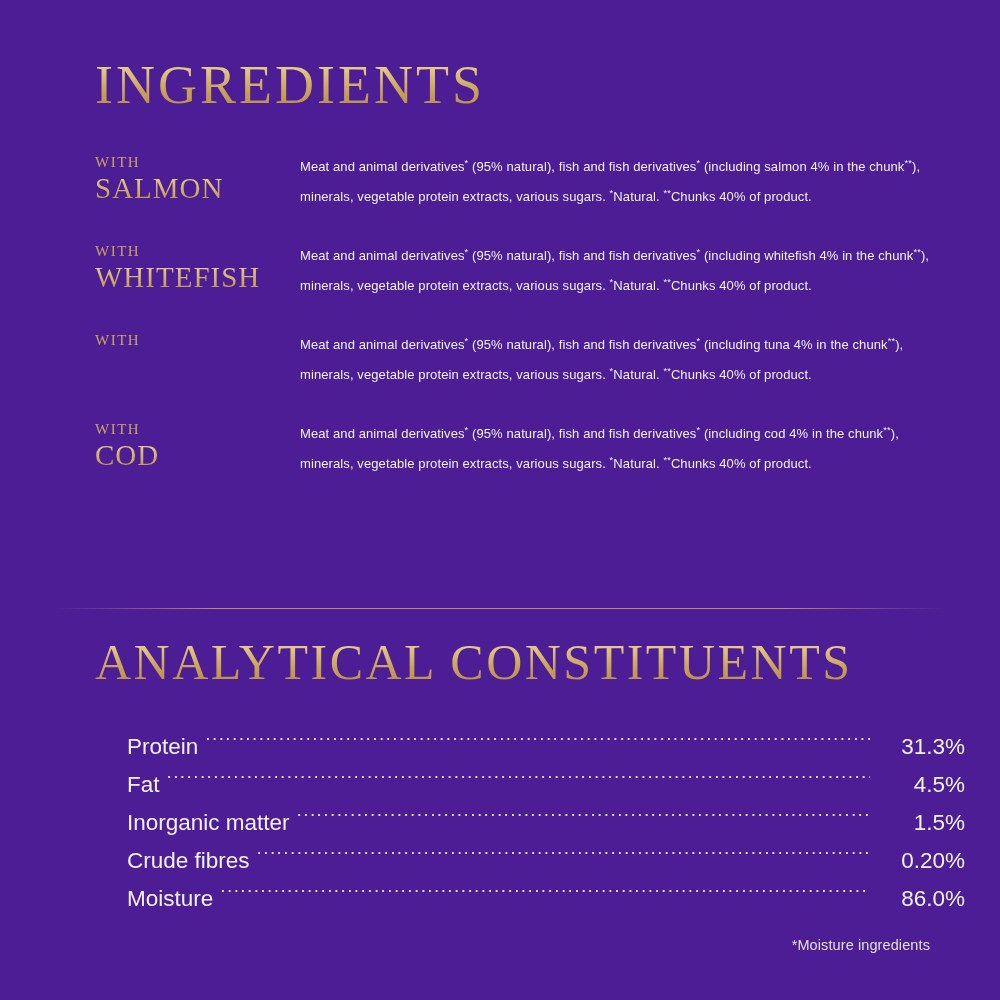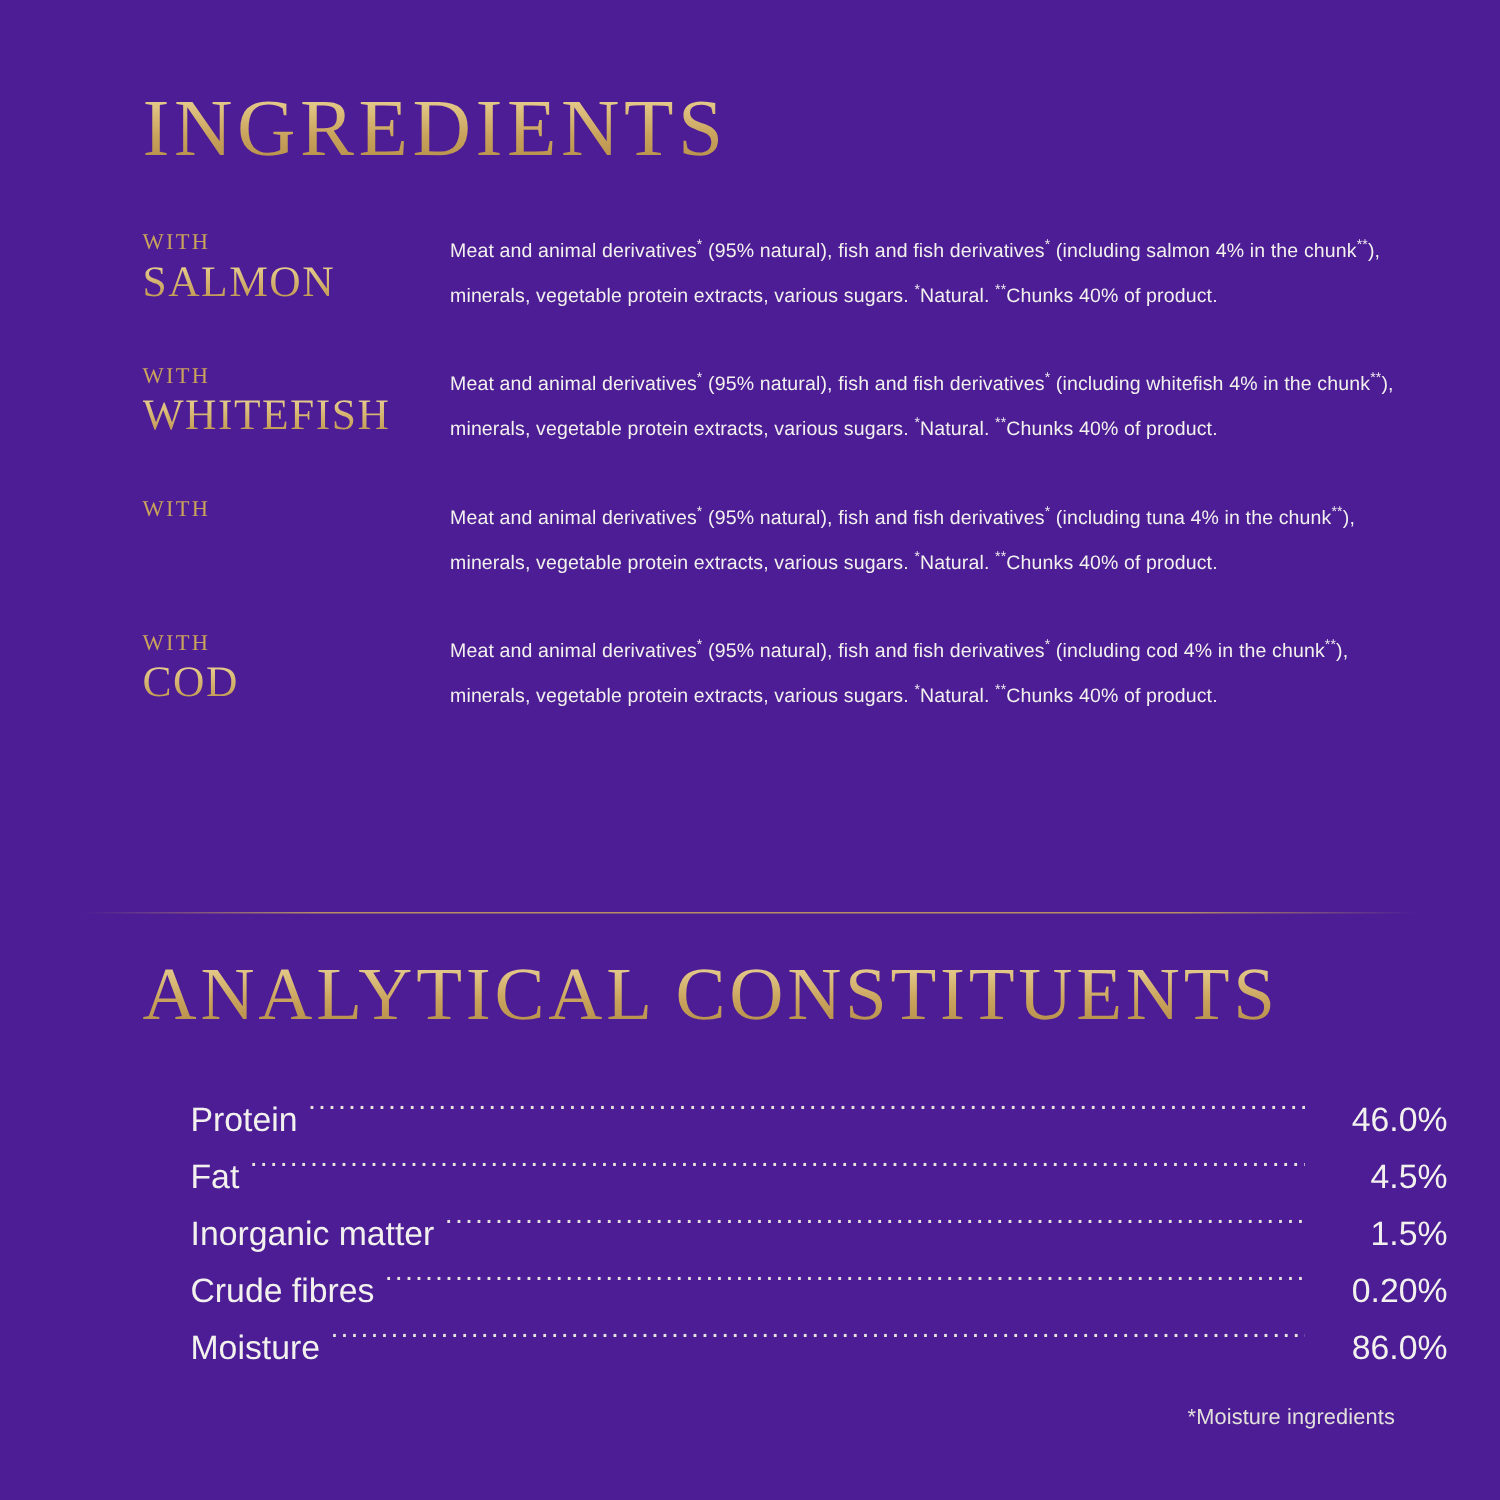--- a/index.html
+++ b/index.html
@@ -208,21 +208,21 @@
 
   <div class="divider"></div>
 
   <div class="analytical-title">ANALYTICAL CONSTITUENTS</div>
 
   <div class="constituents">
 
     <div class="const-row">
       <span class="const-name">Protein</span>
       <span class="const-dots"></span>
-      <span class="const-value">46.0%</span>
+      <span class="const-value">31.3%</span>
     </div>
 
     <div class="const-row">
       <span class="const-name">Fat</span>
       <span class="const-dots"></span>
       <span class="const-value">4.5%</span>
     </div>
 
     <div class="const-row">
       <span class="const-name">Inorganic matter</span>

